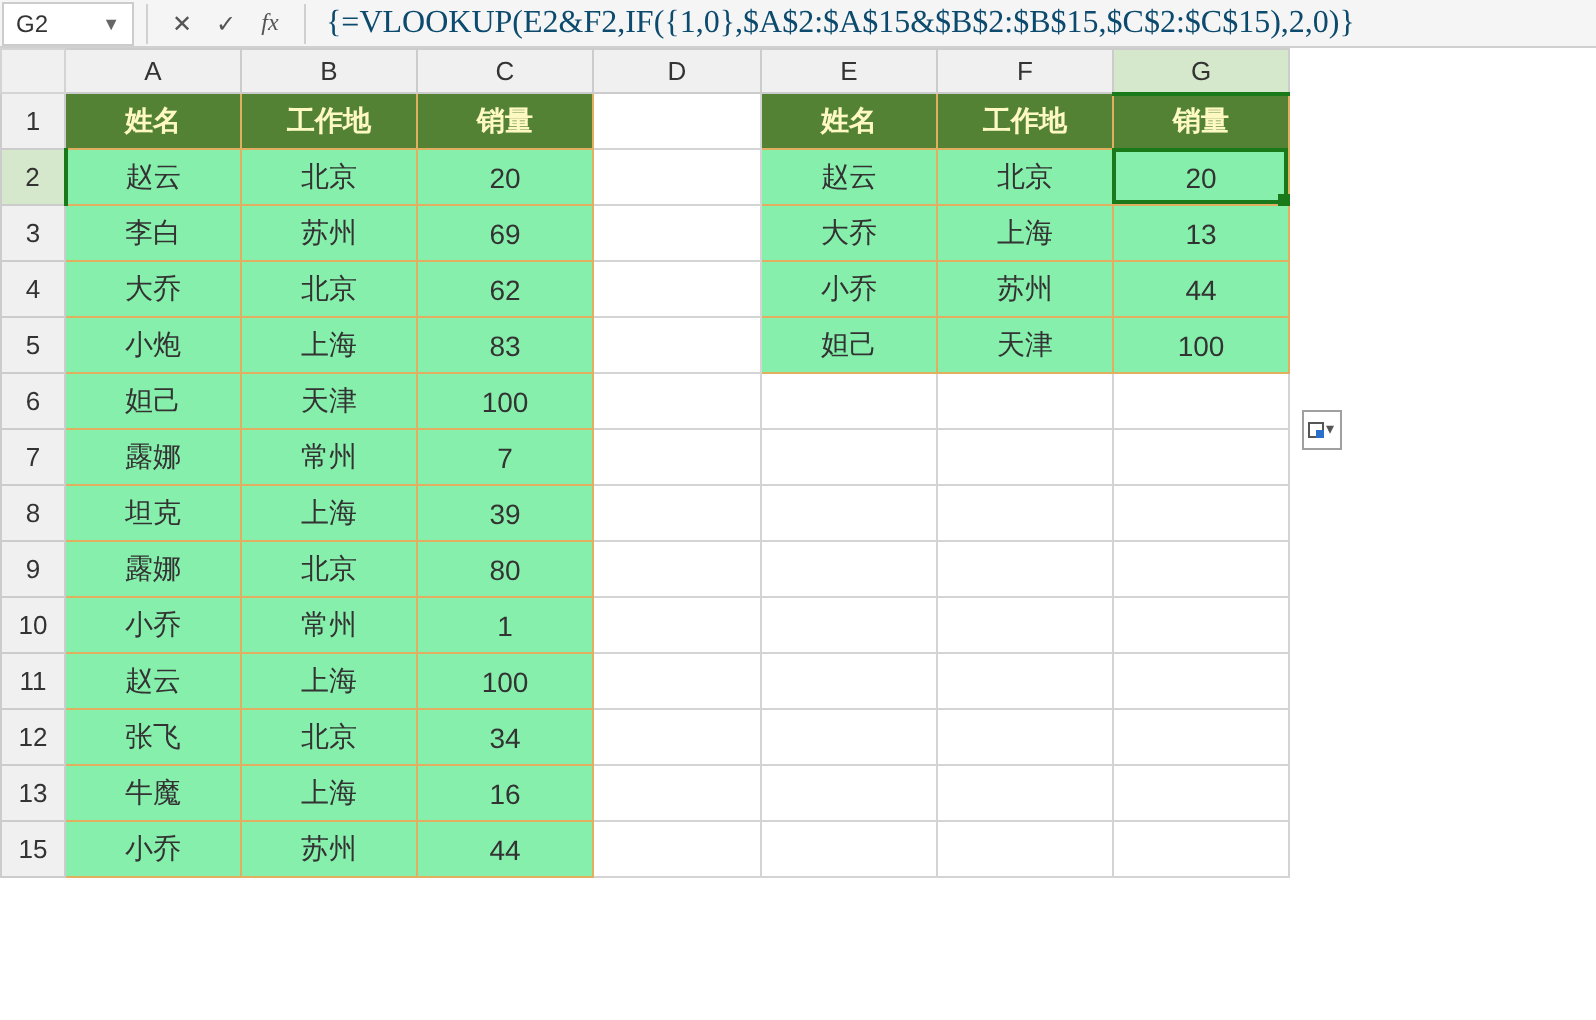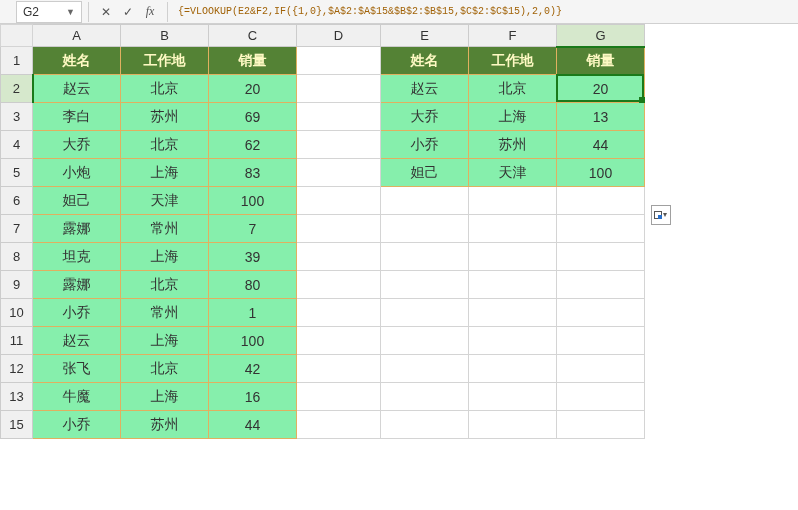--- a/index.html
+++ b/index.html
@@ -21,21 +21,21 @@
   .name-box {
     width: 66px;
     height: 22px;
     background: #fff;
     border: 1px solid #ccc;
     display: flex;
     align-items: center;
     padding: 0 6px;
     font-size: 12px;
     color: #333;
-    margin-left: 16px;
+    margin-left: 1px;
   }
   .name-box .drop {
     margin-left: auto;
     font-size: 9px;
     color: #666;
   }
   .divider-v {
     width: 1px;
     height: 20px;
     background: #d0d0d0;
@@ -47,24 +47,24 @@
     display: flex;
     align-items: center;
     justify-content: center;
     font-size: 12px;
     color: #555;
     margin: 0 3px;
   }
   .fb-btn.fx { font-style: italic; font-family: serif; }
   .formula-input {
     flex: 1;
-    font-size: 10px;
-    color: #a16207;
+    font-size: 16px;
+    color: #0c4a6e;
     padding-left: 4px;
-    font-family: Liberation Mono, monospace;
+    font-family: Liberation Serif, serif;
   }
   
   .sheet-wrap { position: relative; }
   .sheet {
     border-collapse: collapse;
     table-layout: fixed;
   }
   .sheet td, .sheet th {
     border: 1px solid #d4d4d4;
     height: 28px;
@@ -325,21 +325,21 @@
     <td></td>
     <td></td>
     <td></td>
     <td></td>
   </tr>
 
   <tr>
     <th class="row-head">12</th>
     <td class="dat">张飞</td>
     <td class="dat">北京</td>
-    <td class="dat">42</td>
+    <td class="dat">34</td>
     <td></td>
     <td></td>
     <td></td>
     <td></td>
   </tr>
 
   <tr>
     <th class="row-head">13</th>
     <td class="dat">牛魔</td>
     <td class="dat">上海</td>

